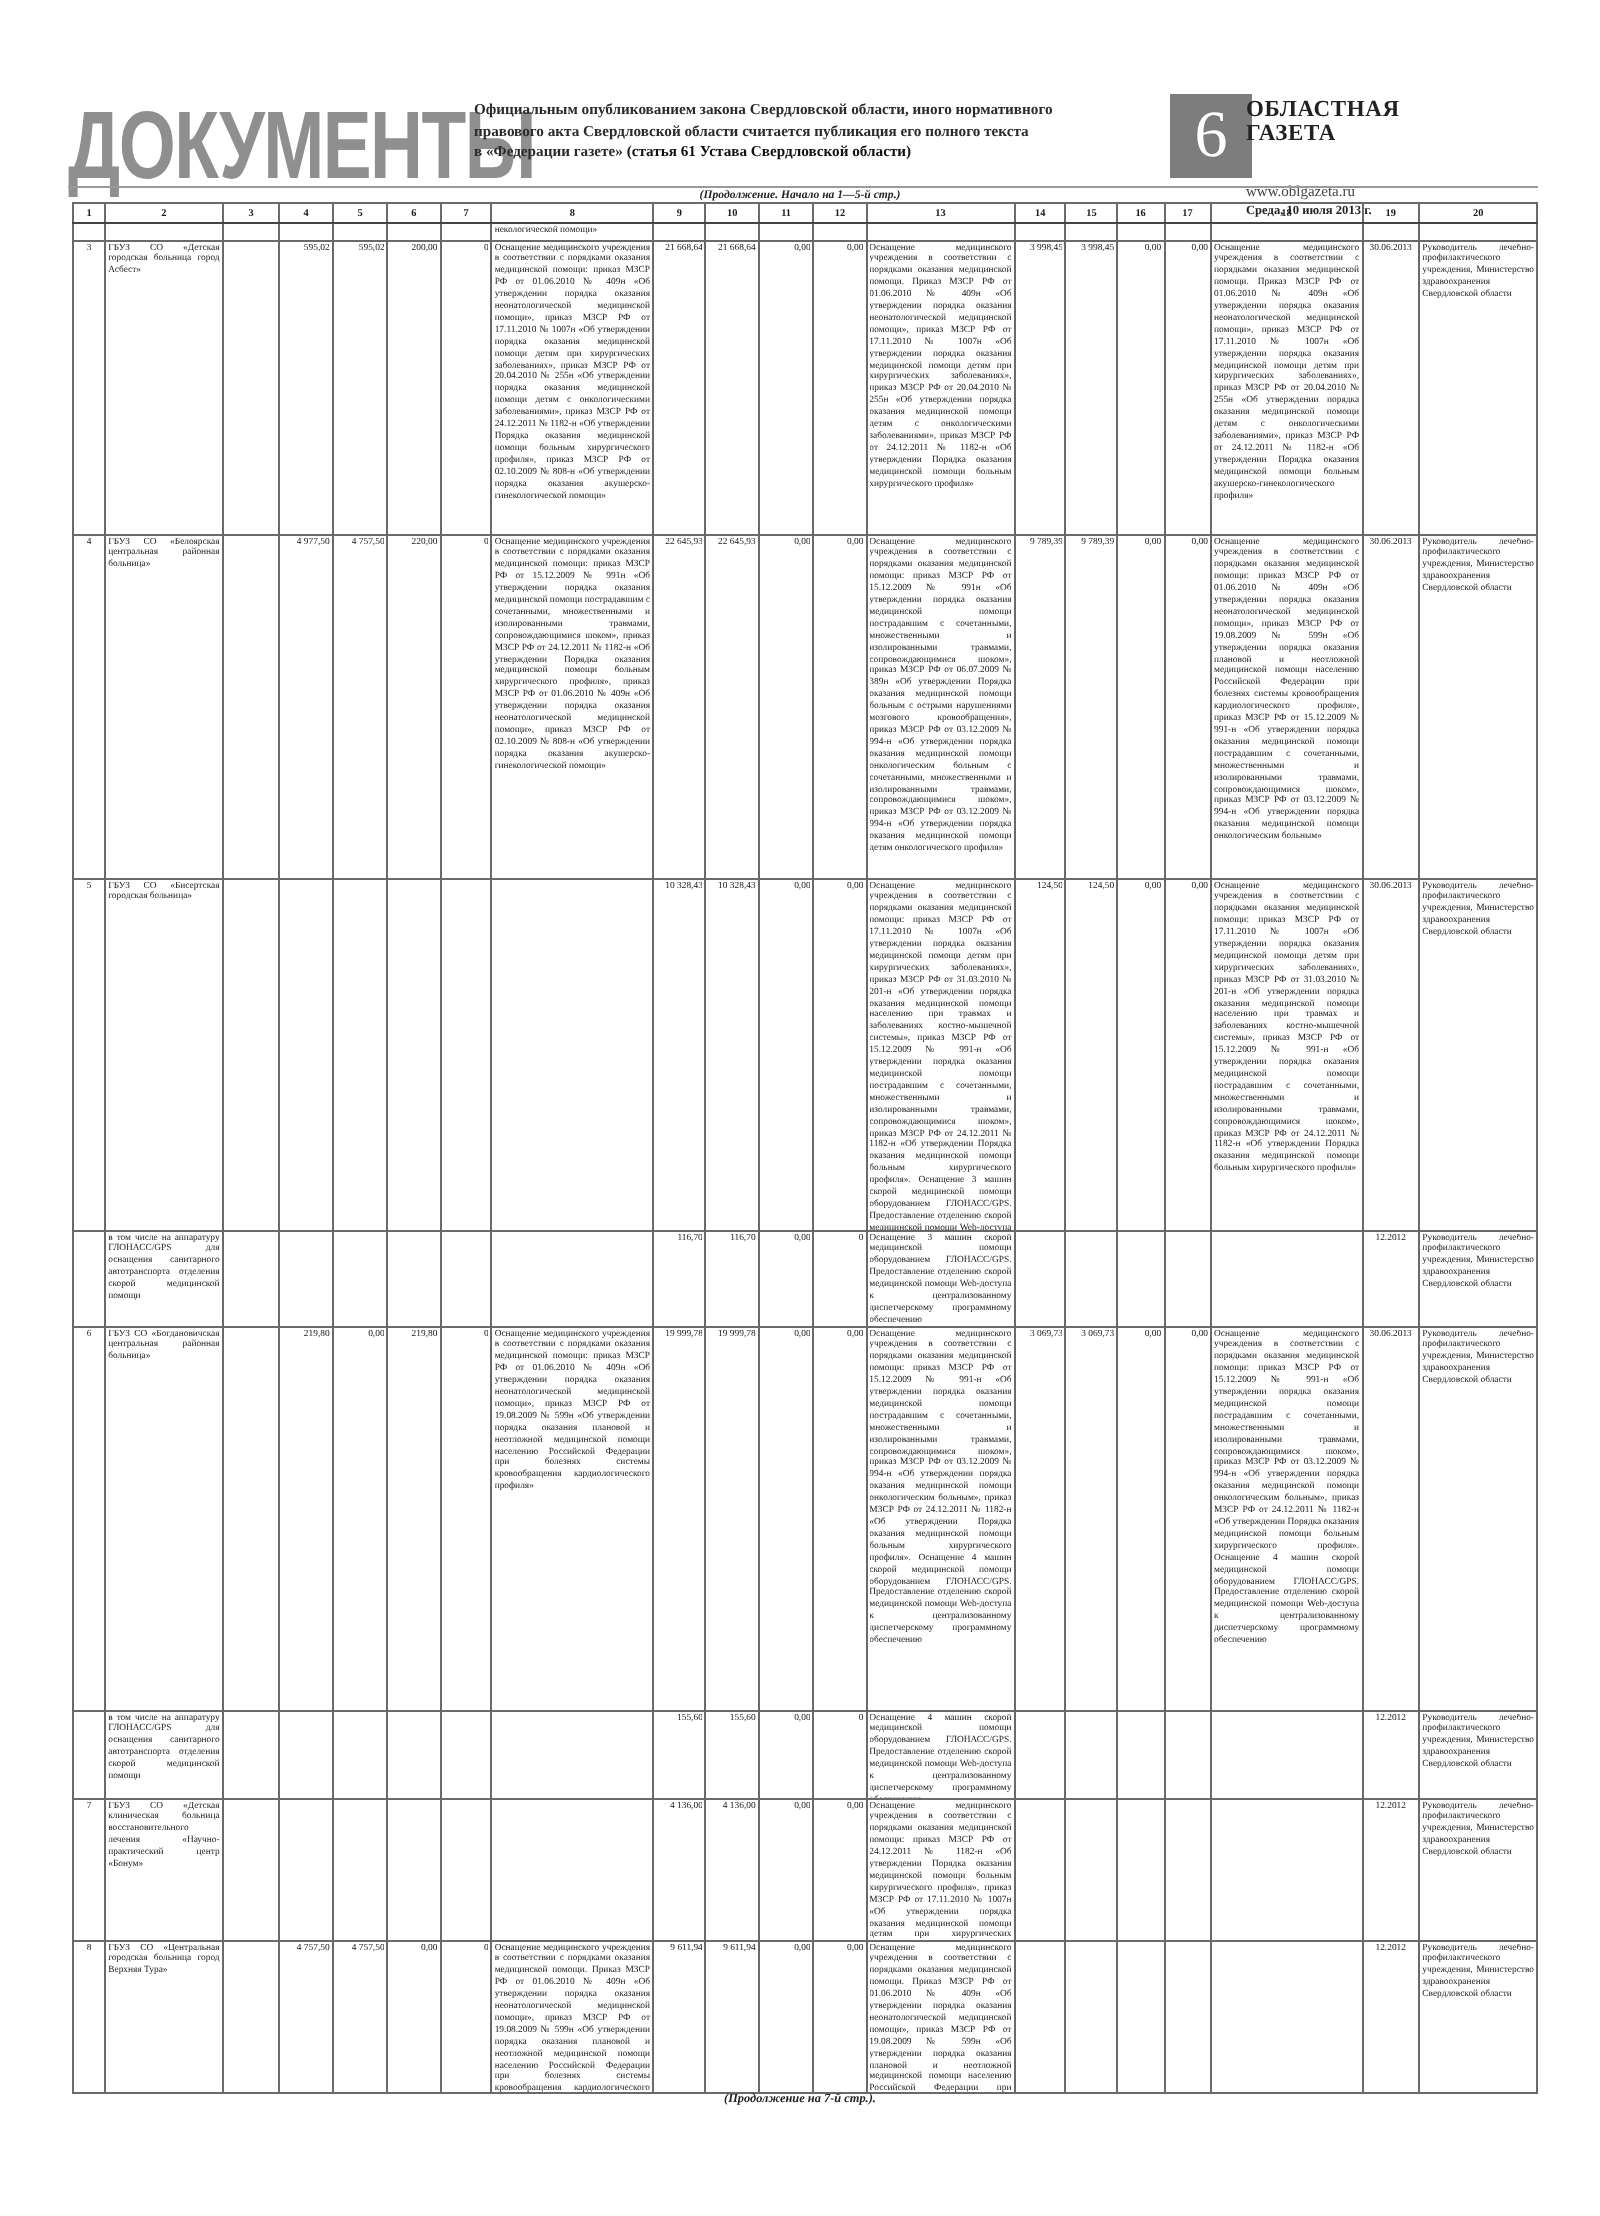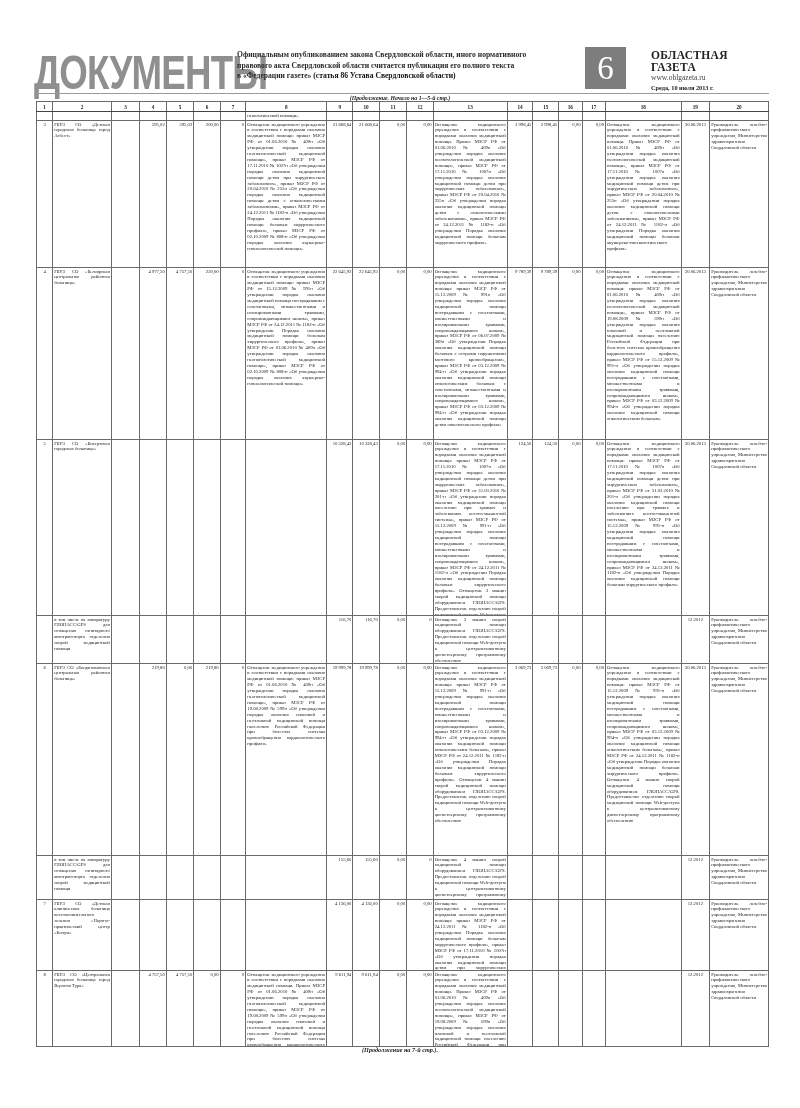--- a/index.html
+++ b/index.html
@@ -9,23 +9,23 @@
   
   .masthead { position:absolute; left:34px; top:44px; font-family:"Liberation Sans", sans-serif;
               font-weight:800; font-size:47px; letter-spacing:-1px; color:#8f8f8f;
               transform:scale(0.78,1.02); transform-origin:left top; white-space:nowrap; }
   .announce { position:absolute; left:237px; top:50px; width:340px; font-weight:bold;
               font-size:7.6px; line-height:10.5px; color:#2b2b2b; }
   .announce .b2 { font-weight:900; color:#111; }
   .pagebox { position:absolute; left:585px; top:47px; width:41px; height:42px; background:#7d7d7d;
              color:#fff; text-align:center; font-size:33px; line-height:42px;
              font-family:"Liberation Serif", serif; }
-  .paper { position:absolute; left:651px; top:49px; width:120px; }
+  .paper { position:absolute; left:623px; top:49px; width:120px; }
   .paper .pname { font-size:11.5px; font-weight:bold; letter-spacing:0.3px; color:#222; }
-  .paper .psite { font-size:7.5px; color:#444; margin-top:0; }
+  .paper .psite { font-size:7.5px; color:#444; margin-top:18px; }
   .paper .pdate { font-size:6.3px; font-weight:bold; color:#222; margin-top:2px; }
   .hrule { position:absolute; left:34px; top:93px; width:735px; height:1px; background:#9a9a9a; }
   .cont-top { position:absolute; left:0; top:95px; width:800px; text-align:center;
               font-size:5.8px; font-weight:bold; font-style:italic; color:#222; }
   .cont-bottom { position:absolute; left:0; top:1046px; width:800px; text-align:center;
                  font-size:6.2px; font-weight:bold; font-style:italic; color:#222; }
 
   
   table.doc { position:absolute; left:36px; top:101px; width:733px; border-collapse:collapse;
               table-layout:fixed; border:1px solid #444; }
@@ -56,21 +56,21 @@
   tr.r8  td { height:75px; }
 </style>
 </head>
 <body>
 
 <div class="masthead">ДОКУМЕНТЫ</div>
 
 <div class="announce">
   <div>Официальным опубликованием закона Свердловской области, иного нормативного</div>
   <div>правового акта  Свердловской области считается публикация его полного текста</div>
-  <div><span>в «Федерации газете» </span><span class="b2">(статья 86 Устава Свердловской области)</span></div>
+  <div><span>в «Федерации газете» </span><span class="b2">(статья 61 Устава Свердловской области)</span></div>
 </div>
 
 <div class="pagebox">6</div>
 
 <div class="paper">
   <div class="pname">ОБЛАСТНАЯ ГАЗЕТА</div>
   <div class="psite">www.oblgazeta.ru</div>
   <div class="pdate">Среда, 10 июля 2013 г.</div>
 </div>
 

